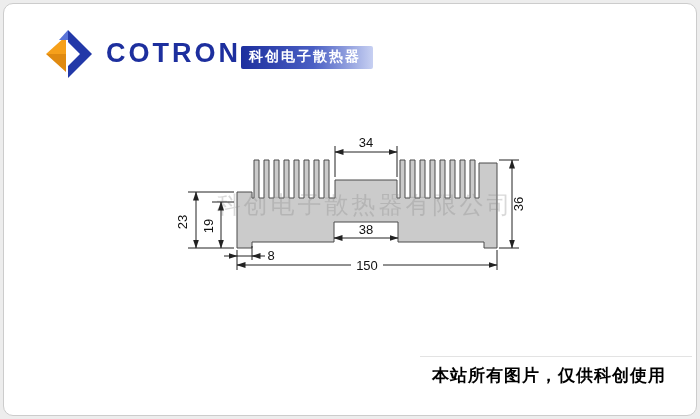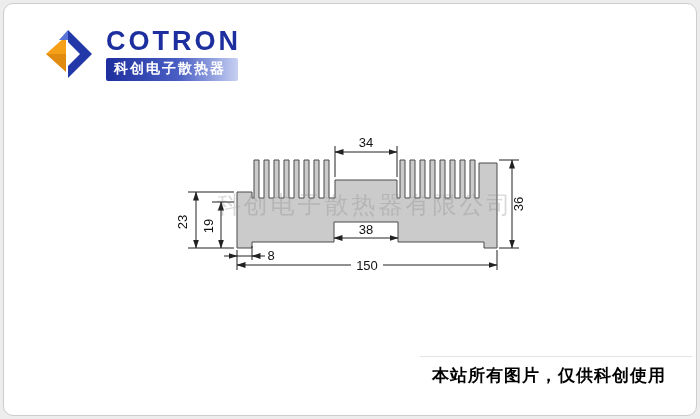--- a/index.html
+++ b/index.html
@@ -13,21 +13,21 @@
   .card {
     position:absolute; inset:3px;
     background:#ffffff;
     border:1px solid #cccccc;
     border-radius:10px;
   }
   .logo {
     position:absolute; left:40px; top:26px;
     display:flex; align-items:center; gap:10px;
   }
-  .logo-text { display:flex; flex-direction:column; }
+  .logo-text { display:flex; flex-direction:row;align-items:flex-end; }
   .brand-name {
     font-size:27px; font-weight:bold; color:#1d2f9e;
     letter-spacing:3px; line-height:1.1;
   }
   .brand-ribbon {
     margin-top:2px; width:fit-content;
     background:linear-gradient(90deg,#1d2f9e 0%,#4a5fc4 55%,#c7d0f2 100%);
     color:#ffffff; font-size:14px; font-weight:bold;
     letter-spacing:2px; padding:2px 12px 3px 8px; border-radius:2px;
   }

